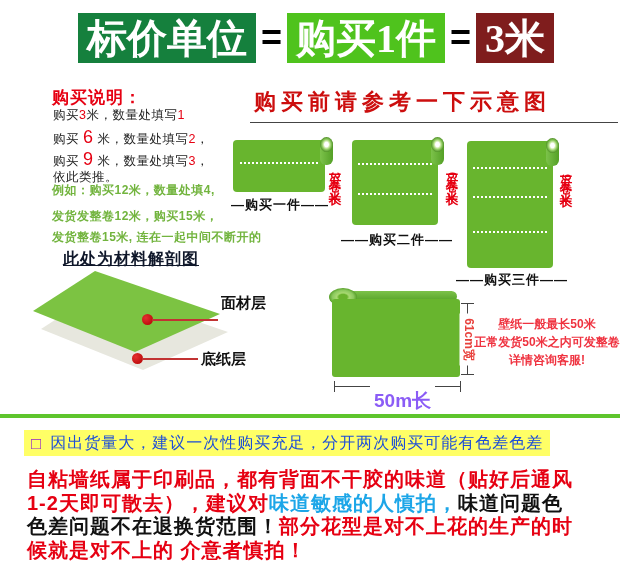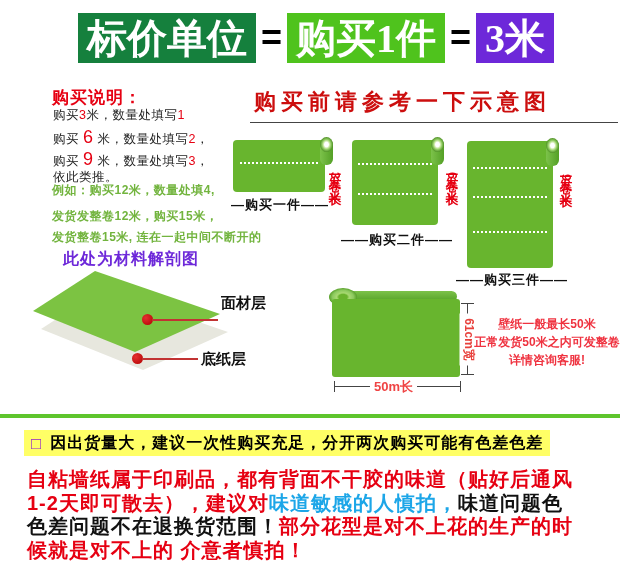--- a/index.html
+++ b/index.html
@@ -7,32 +7,32 @@
        font-family:"Liberation Sans","DejaVu Sans",sans-serif;}
   .abs{position:absolute;}
 
   
   .banner{position:absolute;left:78px;top:13px;display:flex;align-items:center;gap:3px;height:50px;}
   .bbox{height:50px;display:flex;align-items:center;padding:0 9px;
         font-family:"Liberation Serif","DejaVu Serif",serif;font-weight:700;
         font-size:40px;color:#fff;white-space:nowrap;}
   .b-black{background:#15803d;}
   .b-green{background:#4fc31d;}
-  .b-crimson{background:#6d28d9;}
+  .b-crimson{background:#7f1d1d;}
   .b-eq{font-size:36px;font-weight:900;color:#000;padding:0 2px;font-family:"Liberation Sans",sans-serif;}
 
   
   .ins-title{left:52px;top:86px;font-size:17px;font-weight:800;color:#e60012;letter-spacing:1px;}
   .ins-line{font-size:12.5px;font-weight:400;color:#222;white-space:nowrap;letter-spacing:.5px;}
   .num{color:#e60012;}
   .bignum{color:#e60012;font-size:18px;}
   #il1{left:53px;top:107px;} #il2{left:53px;top:127px;} #il3{left:53px;top:149px;} #il4{left:53px;top:169px;}
   .green-line{font-size:12px;font-weight:700;color:#72b43e;white-space:nowrap;letter-spacing:.5px;}
   #gl1{left:52px;top:182px;} #gl2{left:52px;top:208px;} #gl3{left:52px;top:229px;}
-  .mat-title{left:63px;top:249px;font-size:16px;font-weight:800;color:#6d28d9;letter-spacing:1px;}
+  .mat-title{left:63px;top:249px;font-size:16px;font-weight:800;color:#0f172a;letter-spacing:1px;text-decoration:underline;}
 
   
   .mat-wrap{left:30px;top:268px;width:250px;height:115px;}
   .sheet{position:absolute;left:0;top:0;width:250px;height:115px;}
   .sheet-white{clip-path:polygon(73px 21px,198px 64px,113px 102px,11px 61px);background:#e7e7de;}
   .sheet-green{clip-path:polygon(65px 3px,190px 46px,105px 84px,3px 43px);background:#7cc342;}
   .dot{width:11px;height:11px;border-radius:50%;background:radial-gradient(circle at 35% 35%,#e53030,#b00000);}
   #dot1{left:142px;top:314px;} #dot2{left:132px;top:353px;}
   .ptr{height:2px;background:#c23333;}
   #ptr1{left:152px;top:319px;width:66px;} #ptr2{left:142px;top:358px;width:56px;}
@@ -71,31 +71,31 @@
   .big-body{left:332px;top:299px;width:128px;height:78px;background:#68b52e;border-radius:3px;}
   .tick{background:#444;}
   #dw-line{left:467px;top:303px;width:1px;height:72px;background:#444;}
   #dw-t1{left:461px;top:303px;width:13px;height:1px;}
   #dw-t2{left:461px;top:374px;width:13px;height:1px;}
   .dim-w-text{left:442px;top:331px;width:52px;text-align:center;transform:rotate(90deg);
               background:#fff;color:#e8413c;font-weight:700;font-size:12px;white-space:nowrap;}
   #dl-line{left:334px;top:386px;width:127px;height:1px;background:#444;}
   #dl-t1{left:334px;top:381px;width:1px;height:11px;}
   #dl-t2{left:460px;top:381px;width:1px;height:11px;}
-  .dim-l-text{left:370px;top:378px;background:#fff;padding:0 4px;color:#ef4444;
-              font-weight:800;font-size:13px;white-space:nowrap;}
+  .dim-l-text{left:370px;top:378px;background:#fff;padding:10px 4px;color:#8b5cf6;
+              font-weight:800;font-size:19px;white-space:nowrap;}
   .big-notes{left:474px;top:315px;width:146px;text-align:center;color:#ef3340;
              font-weight:800;font-size:12px;line-height:18px;white-space:nowrap;}
 
   
   .divider{left:0;top:414px;width:620px;height:4px;background:#5ec52d;}
   .notice{left:24px;top:430px;height:26px;background:#ffff66;display:flex;align-items:center;
           padding:0 7px;gap:9px;}
   .notice .cb{color:#9326cc;font-size:17px;font-weight:700;line-height:1;}
-  .notice .ntext{color:#000000;font-size:16px;font-weight:700;letter-spacing:1px;white-space:nowrap;}
+  .notice .ntext{color:#1d4ed8;font-size:16px;font-weight:400;letter-spacing:1px;white-space:nowrap;}
   .warning{left:27px;top:468px;width:585px;font-size:20px;font-weight:800;
            line-height:23.5px;letter-spacing:1px;}
   .w-red{color:#e60012;} .w-blue{color:#1ca6e8;} .w-black{color:#111;}
   .warning div{white-space:nowrap;}
 </style>
 </head>
 <body>
 
 <div class="banner">
   <div class="bbox b-black">标价单位</div>

